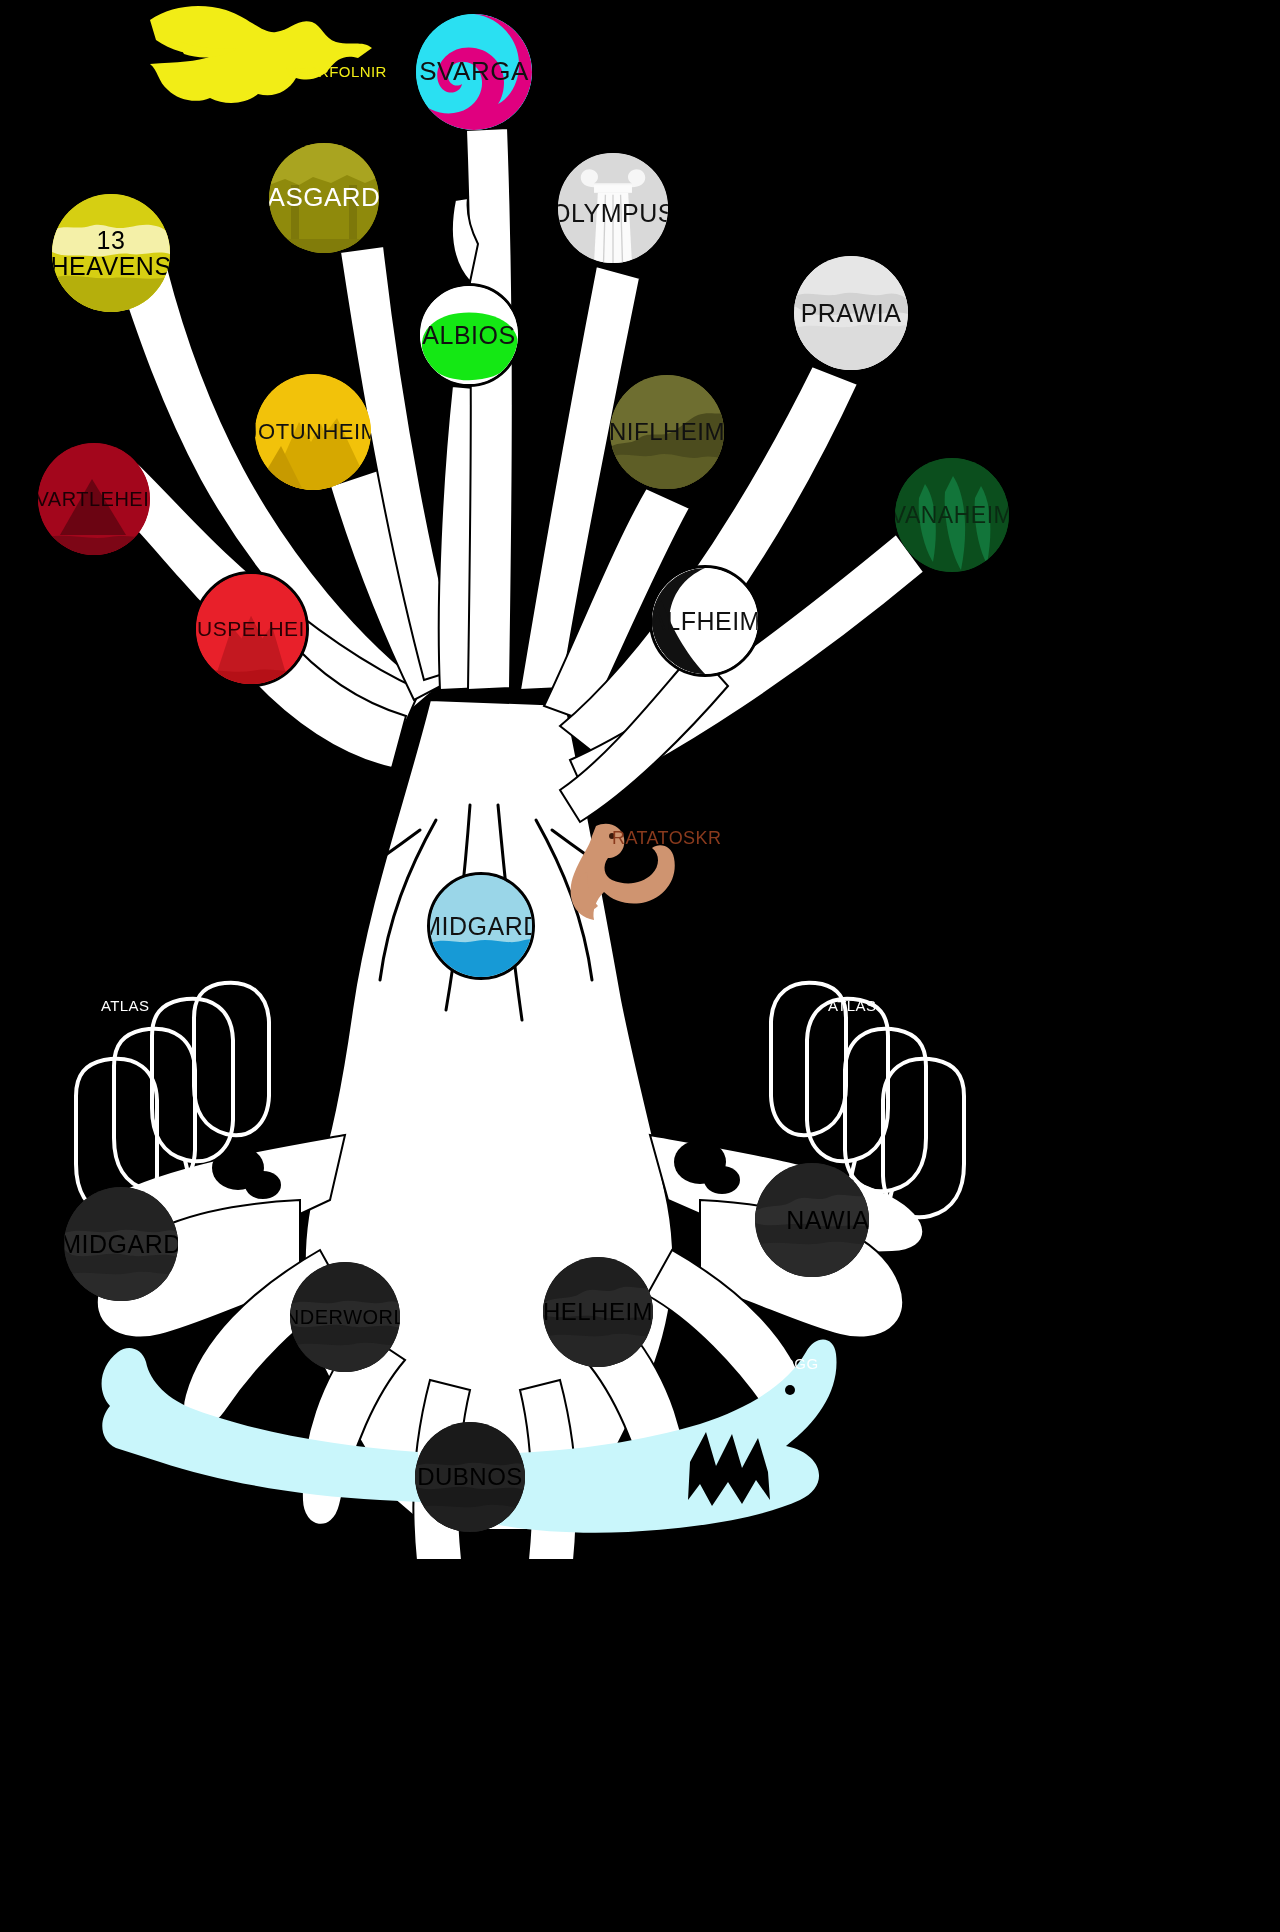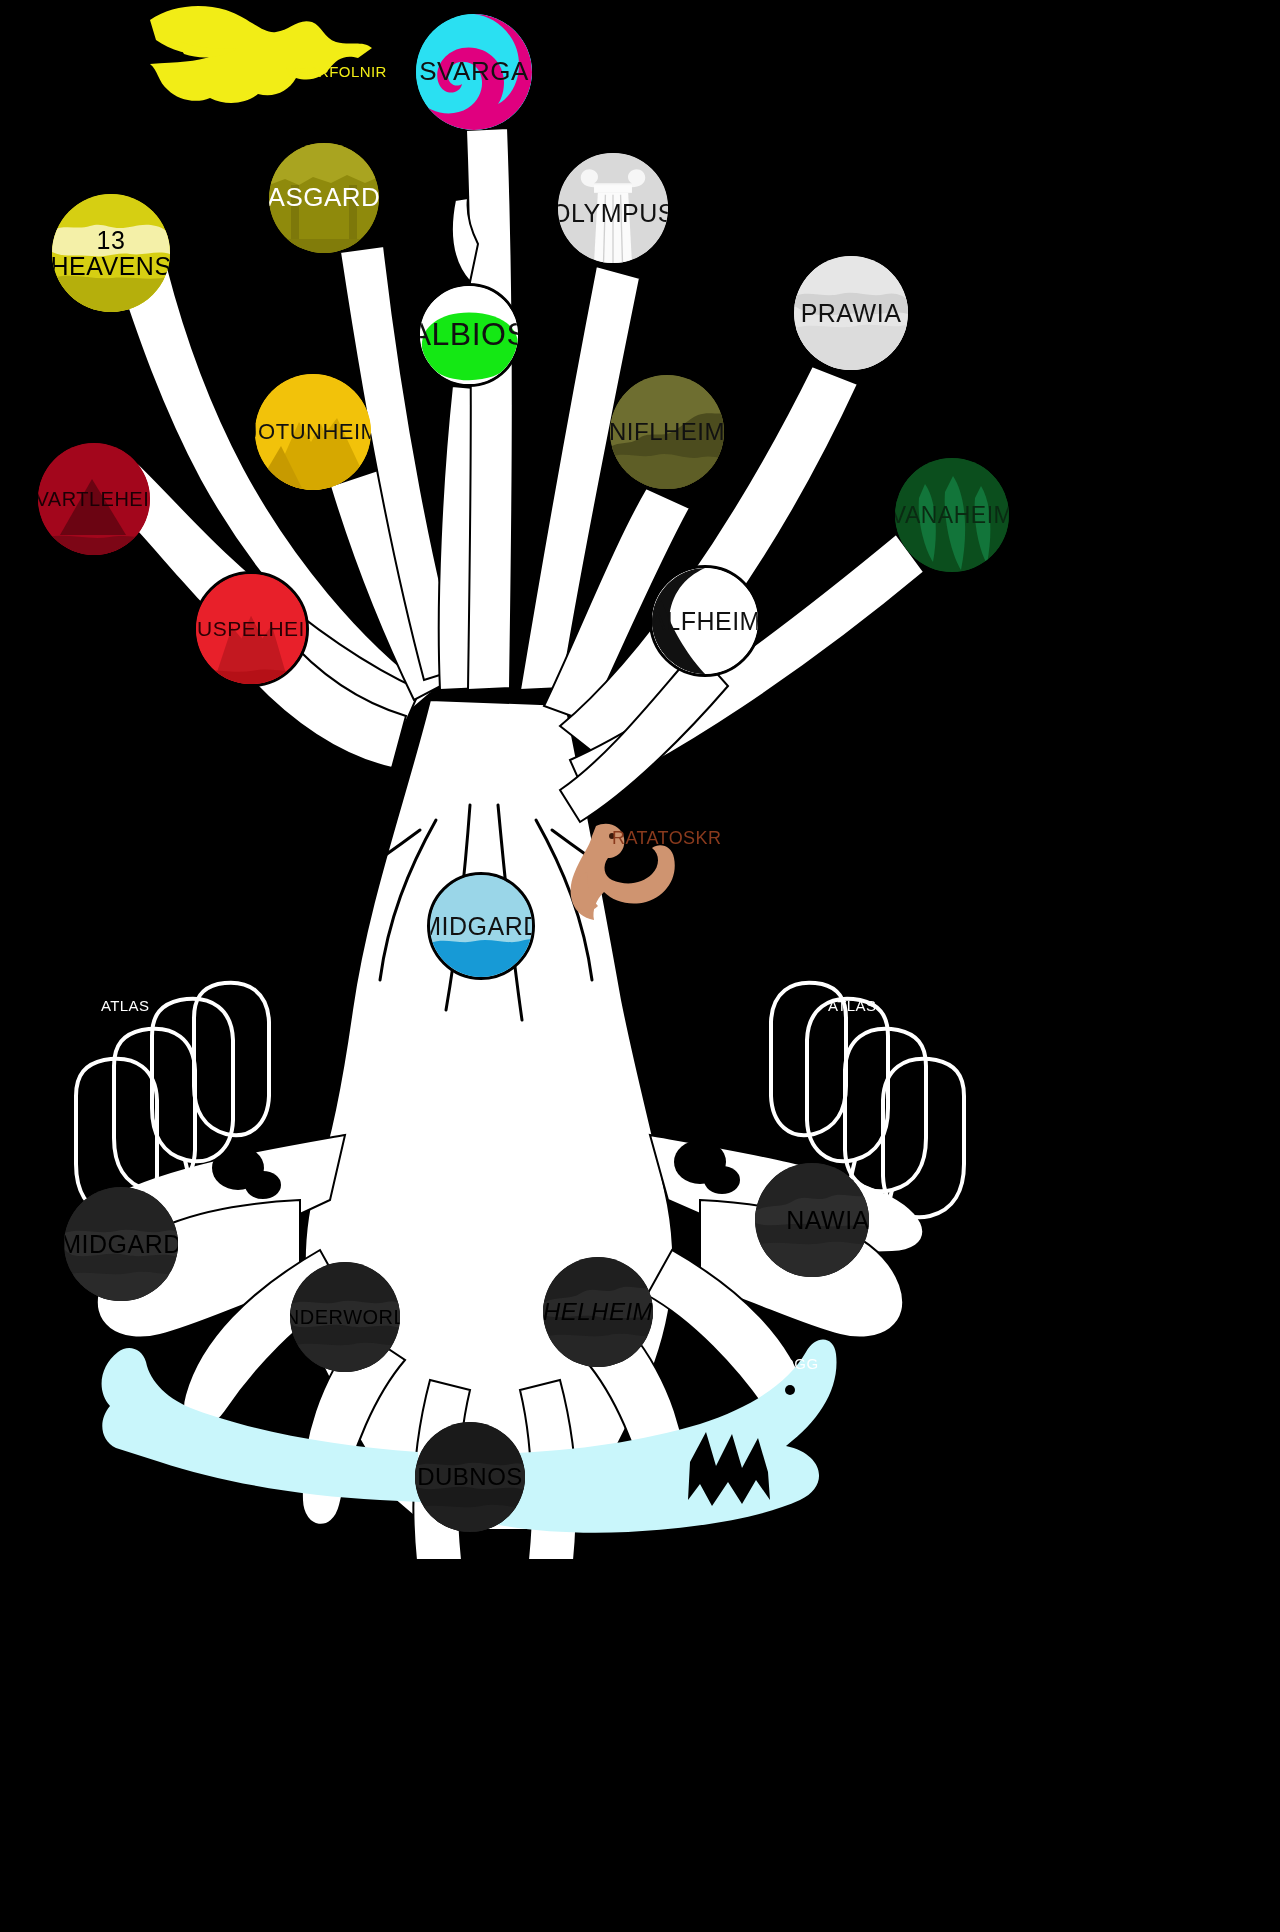--- a/index.html
+++ b/index.html
@@ -306,21 +306,21 @@
     </svg>
     <div class="label" style="color:#111111; font-size:25px;">PRAWIA</div>
   </div>
 
   <div class="node outlined" style="left:417px; top:283px; width:104px; height:104px; background:#ffffff;">
     <svg class="art" viewBox="0 0 104 104">
       <circle cx="52" cy="52" r="52" fill="#ffffff"></circle>
       <path fill="#14e814" d="M52 28 C 86 28, 104 44, 104 62 C 104 84, 84 100, 52 100
         C 20 100, 2 84, 2 62 C 2 44, 20 28, 52 28 Z"></path>
     </svg>
-    <div class="label" style="color:#111111; font-size:32px;">ALBIOS</div>
+    <div class="label" style="color:#111111; font-size:25px;">ALBIOS</div>
   </div>
 
   <div class="node" style="left:255px; top:374px; width:116px; height:116px; background:#f2c20a;">
     <svg class="art" viewBox="0 0 116 116">
       <circle cx="58" cy="58" r="58" fill="#f2c20a"></circle>
       <path fill="#d6a800" d="M14 116 L 44 48 L 56 68 L 66 50 L 70 60 L 82 44 L 116 116 Z"></path>
       <path fill="#c79a00" d="M0 116 L 26 72 L 48 116 Z"></path>
     </svg>
     <div class="label" style="color:#111111; font-size:22px;">JOTUNHEIM</div>
   </div>
@@ -412,21 +412,21 @@
     <div class="label" style="color:#000000; font-size:20px;">UNDERWORLD</div>
   </div>
 
   <div class="node" style="left:543px; top:1257px; width:110px; height:110px; background:#1f1f1f;">
     <svg class="art" viewBox="0 0 110 110">
       <circle cx="55" cy="55" r="55" fill="#1f1f1f"></circle>
       <path fill="#2a2a2a" d="M0 46 C 14 38, 26 44, 38 36 C 50 28, 62 38, 74 32 C 86 26, 98 34, 110 30
         L 110 62 C 92 58, 76 64, 56 60 C 36 56, 18 64, 0 58 Z"></path>
       <path fill="#262626" d="M0 80 C 22 74, 44 82, 66 78 C 86 74, 100 82, 110 78 L 110 110 L 0 110 Z"></path>
     </svg>
-    <div class="label" style="color:#000000; font-size:24px;font-style:italic;">HELHEIM</div>
+    <div class="label" style="color:#000000; font-size:24px;">HELHEIM</div>
   </div>
 
   <div class="node" style="left:415px; top:1422px; width:110px; height:110px; background:#1a1a1a;">
     <svg class="art" viewBox="0 0 110 110">
       <circle cx="55" cy="55" r="55" fill="#1a1a1a"></circle>
       <path fill="#242424" d="M0 44 C 16 38, 32 46, 48 42 C 64 38, 80 46, 96 42 C 104 40, 108 42, 110 44
         L 110 68 C 92 62, 76 70, 58 66 C 40 62, 22 70, 4 66 C 2 64, 1 63, 0 62 Z"></path>
       <path fill="#202020" d="M0 86 C 22 80, 44 88, 66 84 C 86 80, 100 88, 110 84 L 110 110 L 0 110 Z"></path>
     </svg>
     <div class="label" style="color:#000000; font-size:24px;">DUBNOS</div>

